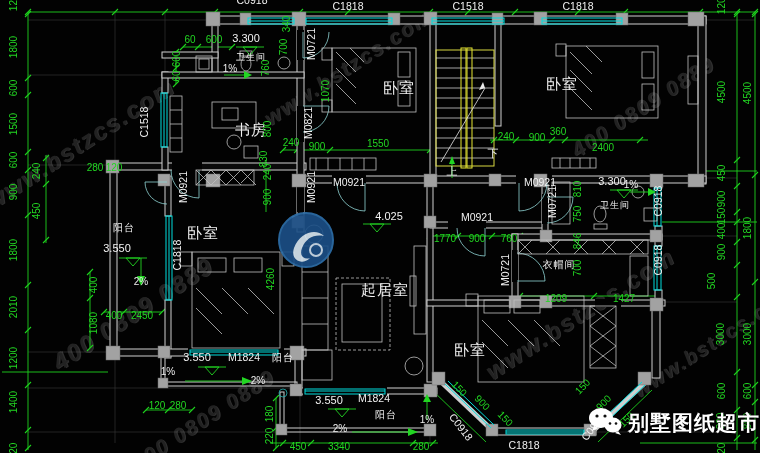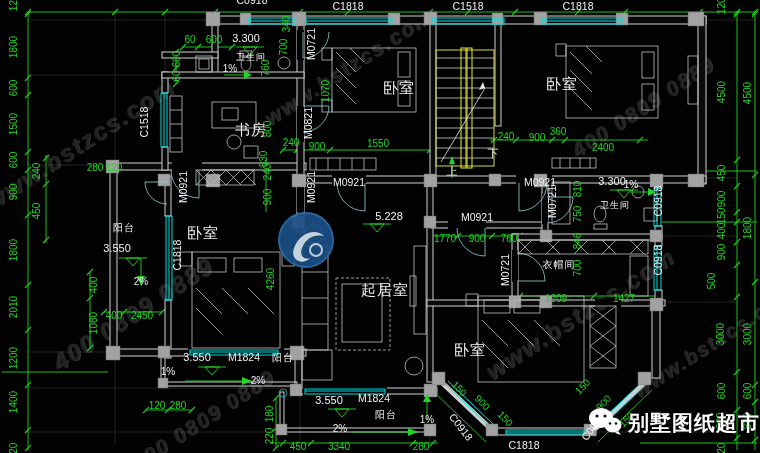--- a/index.html
+++ b/index.html
@@ -418,21 +418,21 @@
       <span class="lb c-w" style="left: 493px; top: 153px; transform: translate(-50%, -50%); font-size: 11px;">下</span>
       <span class="lb c-w" style="left: 452px; top: 171px; transform: translate(-50%, -50%); font-size: 11px;">上</span>
       <span class="lb c-code" style="left: 552px; top: 202px; transform: translate(-50%, -50%) rotate(-90deg);">M0721</span>
       <span class="lb c-g" style="left: 578px; top: 189px; transform: translate(-50%, -50%) rotate(-90deg);">810</span>
       <span class="lb c-lvl" style="left: 612px; top: 181px; transform: translate(-50%, -50%);">3.300</span>
       <span class="lb c-w" style="left: 631px; top: 185px; transform: translate(-50%, -50%);">1%</span>
       <span class="lb c-rm" style="left: 615px; top: 205px; transform: translate(-50%, -50%); font-size: 9px;">卫生间</span>
       <span class="lb c-g" style="left: 578px; top: 214px; transform: translate(-50%, -50%) rotate(-90deg);">750</span>
       <span class="lb c-code" style="left: 658px; top: 201px; transform: translate(-50%, -50%) rotate(-90deg);">C0918</span>
       <span class="lb c-code" style="left: 658px; top: 260px; transform: translate(-50%, -50%) rotate(-90deg);">C0918</span>
-      <span class="lb c-lvl" style="left: 389px; top: 216px; transform: translate(-50%, -50%);">5.228</span>
+      <span class="lb c-lvl" style="left: 389px; top: 216px; transform: translate(-50%, -50%);">4.025</span>
       <span class="lb c-code" style="left: 477px; top: 217px; transform: translate(-50%, -50%);">M0921</span>
       <span class="lb c-g" style="left: 445px; top: 239px; transform: translate(-50%, -50%);">1770</span>
       <span class="lb c-g" style="left: 477px; top: 239px; transform: translate(-50%, -50%);">900</span>
       <span class="lb c-g" style="left: 509px; top: 239px; transform: translate(-50%, -50%);">760</span>
       <span class="lb c-code" style="left: 505px; top: 270px; transform: translate(-50%, -50%) rotate(-90deg);">M0721</span>
       <span class="lb c-rm" style="left: 559px; top: 265px; transform: translate(-50%, -50%); font-size: 10px;">衣帽间</span>
       <span class="lb c-g" style="left: 578px; top: 241px; transform: translate(-50%, -50%) rotate(-90deg);">846</span>
       <span class="lb c-g" style="left: 578px; top: 268px; transform: translate(-50%, -50%) rotate(-90deg);">700</span>
       <span class="lb c-g" style="left: 556px; top: 299px; transform: translate(-50%, -50%);">1209</span>
       <span class="lb c-g" style="left: 624px; top: 299px; transform: translate(-50%, -50%);">1427</span>

